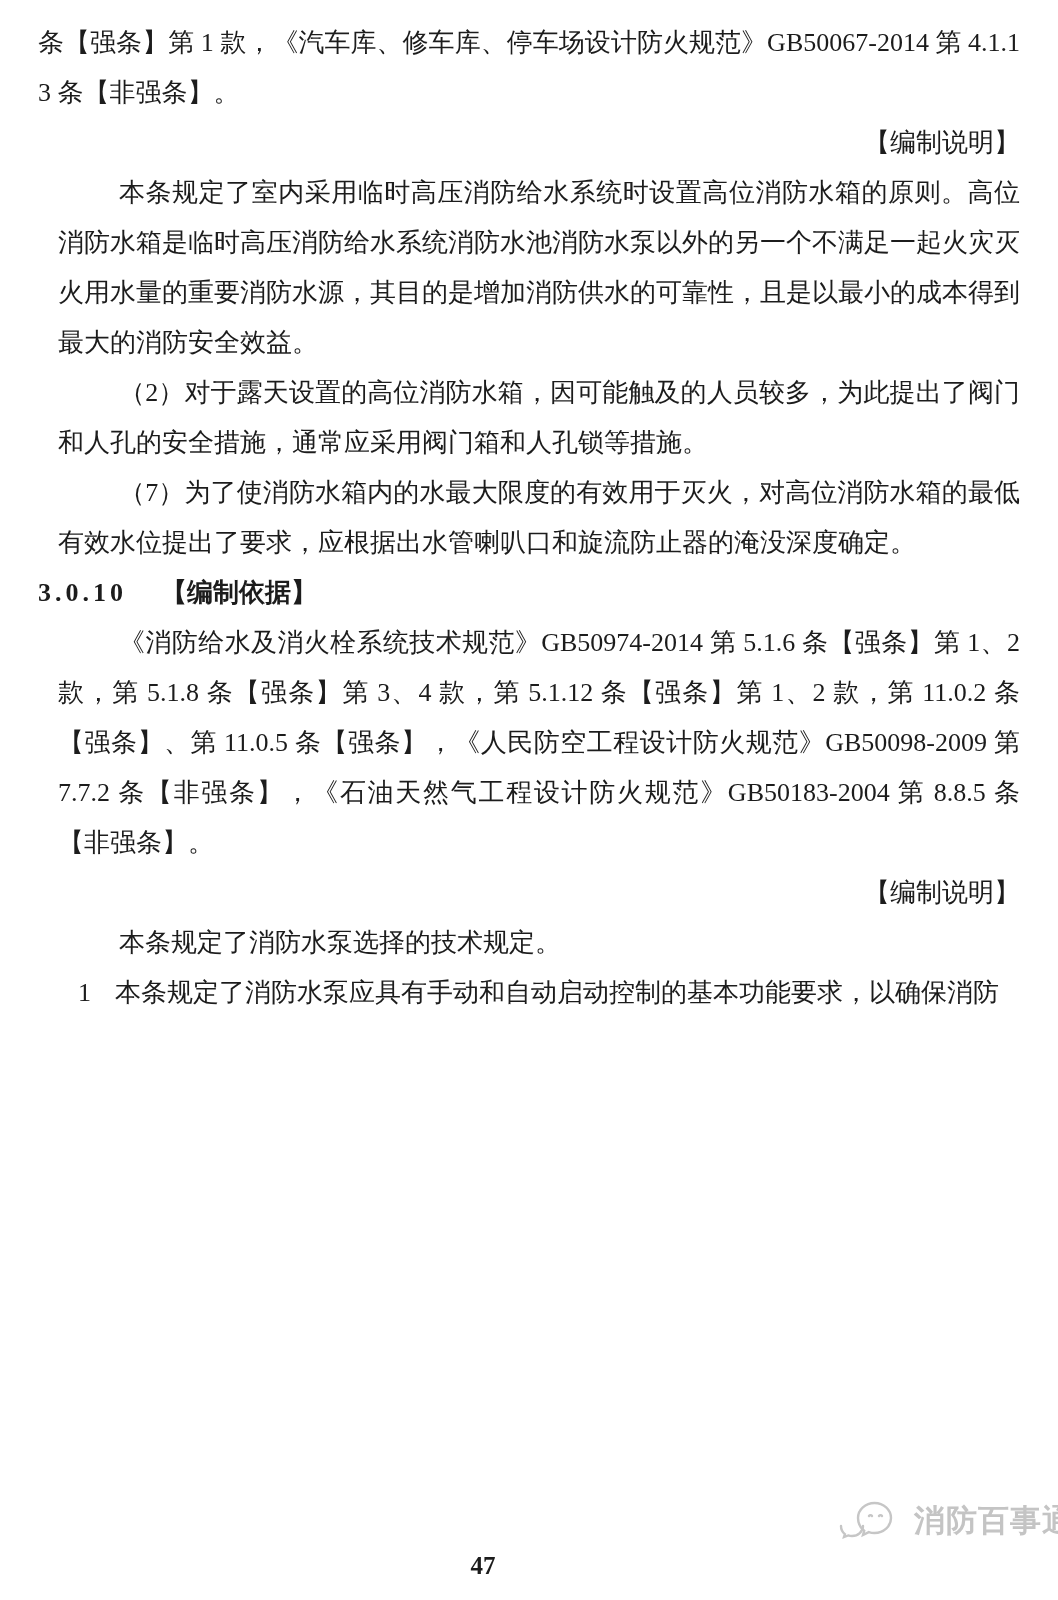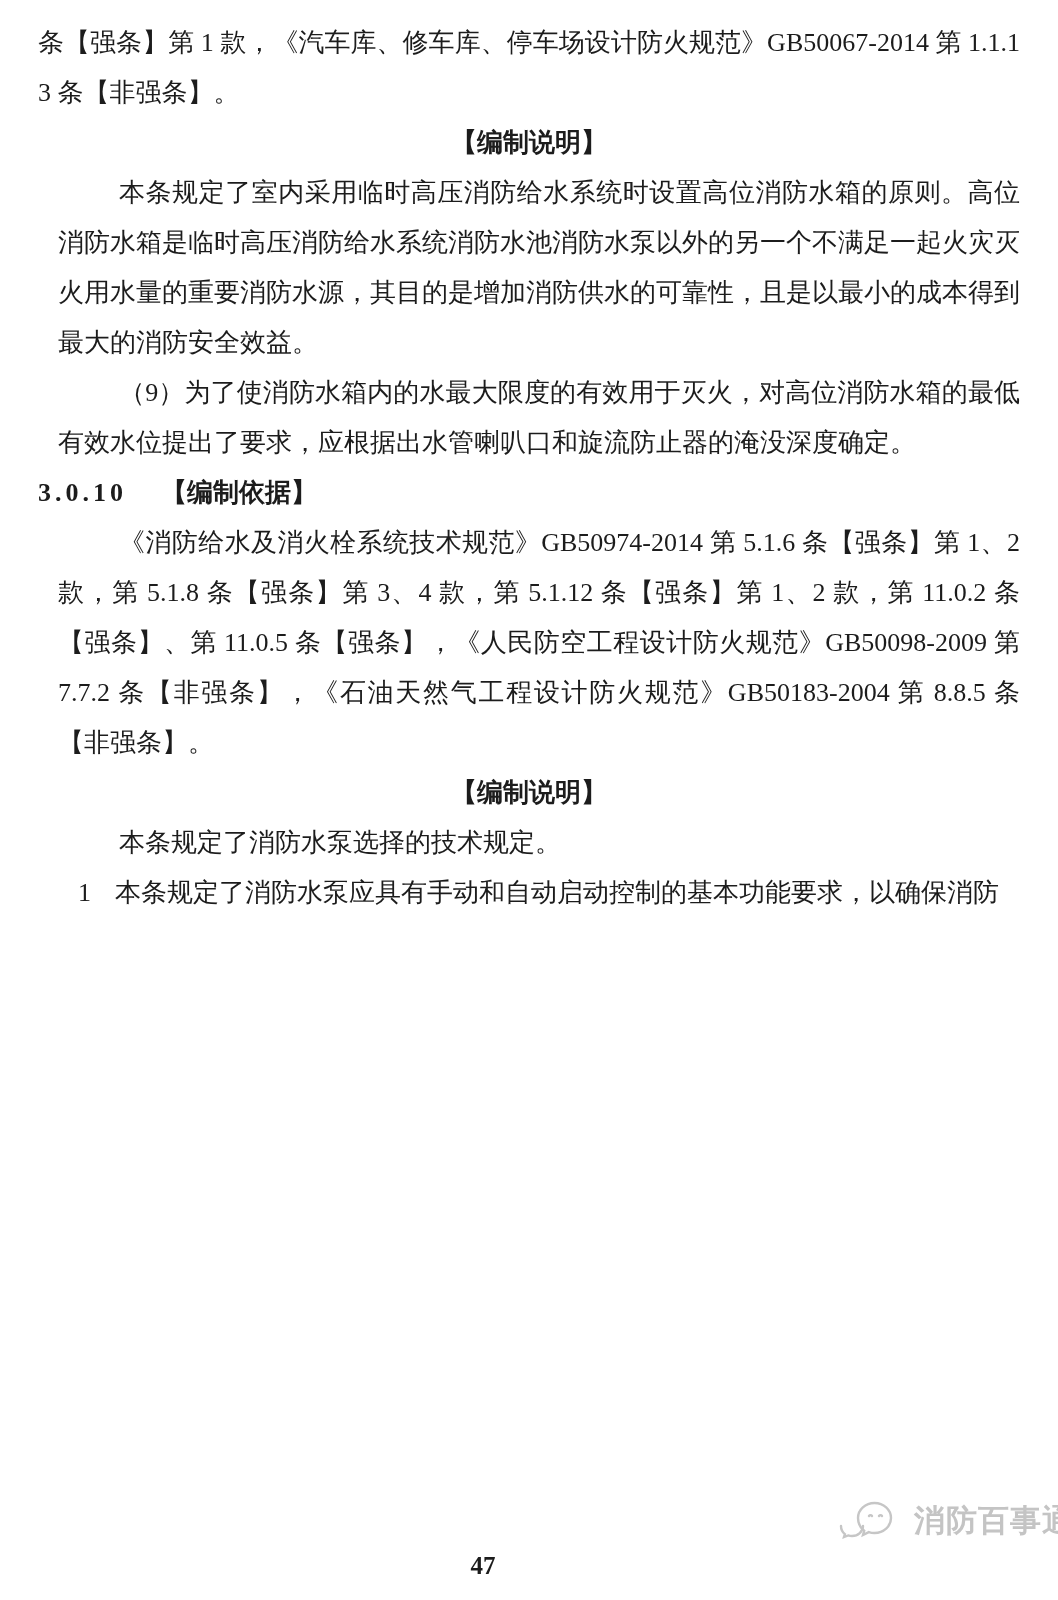--- a/index.html
+++ b/index.html
@@ -25,23 +25,23 @@
     font-size: 26px;
     line-height: 50px;
     text-align: justify;
     text-justify: inter-character;
     margin: 0;
     word-break: break-all;
   }
   .block.cont { text-indent: 0; }
   .block.para { text-indent: 2.35em; margin-left: 20px; }
   .block.head {
-    text-align: center;
+    text-align: right;
     text-indent: 0;
-    font-weight: 700;
+    font-weight: 400;
   }
   .block.clause {
     text-align: left;
     font-weight: 600;
   }
   .clause .clause-number {
     letter-spacing: 4px;
   }
   .clause .clause-title {
     margin-left: 34px;
@@ -97,24 +97,25 @@
         <path d="M22 30c0 5.5-4.9 10-11 10-1.3 0-2.6-.2-3.8-.6L3 41l.9-2.9C1.5 36.3 0 33.3 0 30" transform="translate(3,0)"></path>
         <path d="M31 20c.8-1.2 2.2-1.2 3 0"></path>
         <path d="M41 20c.8-1.2 2.2-1.2 3 0"></path>
       </g>
     </svg>
   </span>
   <span class="watermark-text">消防百事通</span>
 </div>
 
 <div class="page">
-  <div class="block cont">条【强条】第 1 款，《汽车库、修车库、停车场设计防火规范》GB50067-2014 第 1.1.13 条【非强条】。</div>
+  <div class="block cont">条【强条】第 1 款，《汽车库、修车库、停车场设计防火规范》GB50067-2014 第 4.1.13 条【非强条】。</div>
   <div class="block head">【编制说明】</div>
   <div class="block para">本条规定了室内采用临时高压消防给水系统时设置高位消防水箱的原则。高位消防水箱是临时高压消防给水系统消防水池消防水泵以外的另一个不满足一起火灾灭火用水量的重要消防水源，其目的是增加消防供水的可靠性，且是以最小的成本得到最大的消防安全效益。</div>
-  <div class="block para">（9）为了使消防水箱内的水最大限度的有效用于灭火，对高位消防水箱的最低有效水位提出了要求，应根据出水管喇叭口和旋流防止器的淹没深度确定。</div>
+  <div class="block para">（2）对于露天设置的高位消防水箱，因可能触及的人员较多，为此提出了阀门和人孔的安全措施，通常应采用阀门箱和人孔锁等措施。</div>
+  <div class="block para">（7）为了使消防水箱内的水最大限度的有效用于灭火，对高位消防水箱的最低有效水位提出了要求，应根据出水管喇叭口和旋流防止器的淹没深度确定。</div>
   <div class="block clause">
     <span class="clause-number">3.0.10</span><span class="clause-title">【编制依据】</span>
   </div>
   <div class="block para">《消防给水及消火栓系统技术规范》GB50974-2014 第 5.1.6 条【强条】第 1、2 款，第 5.1.8 条【强条】第 3、4 款，第 5.1.12 条【强条】第 1、2 款，第 11.0.2 条【强条】、第 11.0.5 条【强条】，《人民防空工程设计防火规范》GB50098-2009 第 7.7.2 条【非强条】，《石油天然气工程设计防火规范》GB50183-2004 第 8.8.5 条【非强条】。</div>
   <div class="block head">【编制说明】</div>
   <div class="block para">本条规定了消防水泵选择的技术规定。</div>
   <div class="block numbered">
     <span class="item-number">1</span><span class="item-text">本条规定了消防水泵应具有手动和自动启动控制的基本功能要求，以确保消防</span>
   </div>
 </div>

